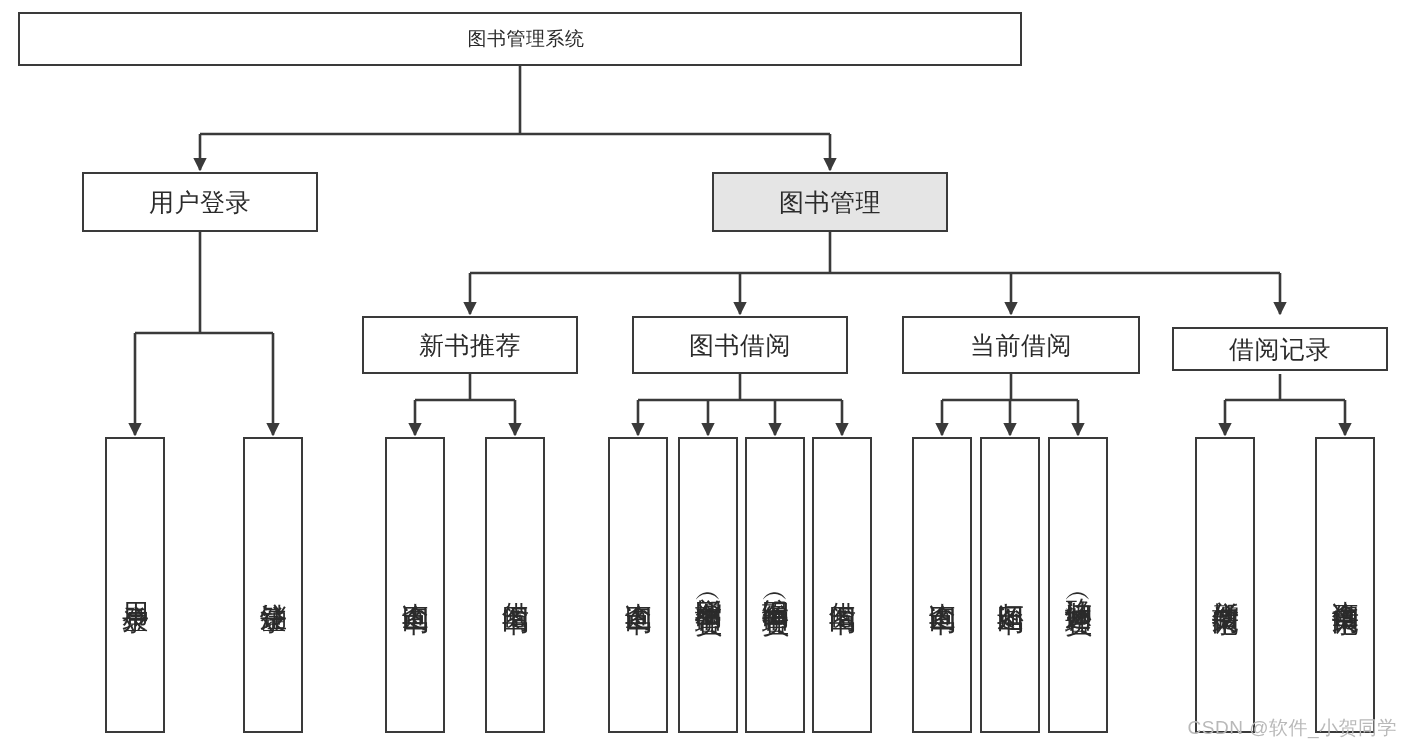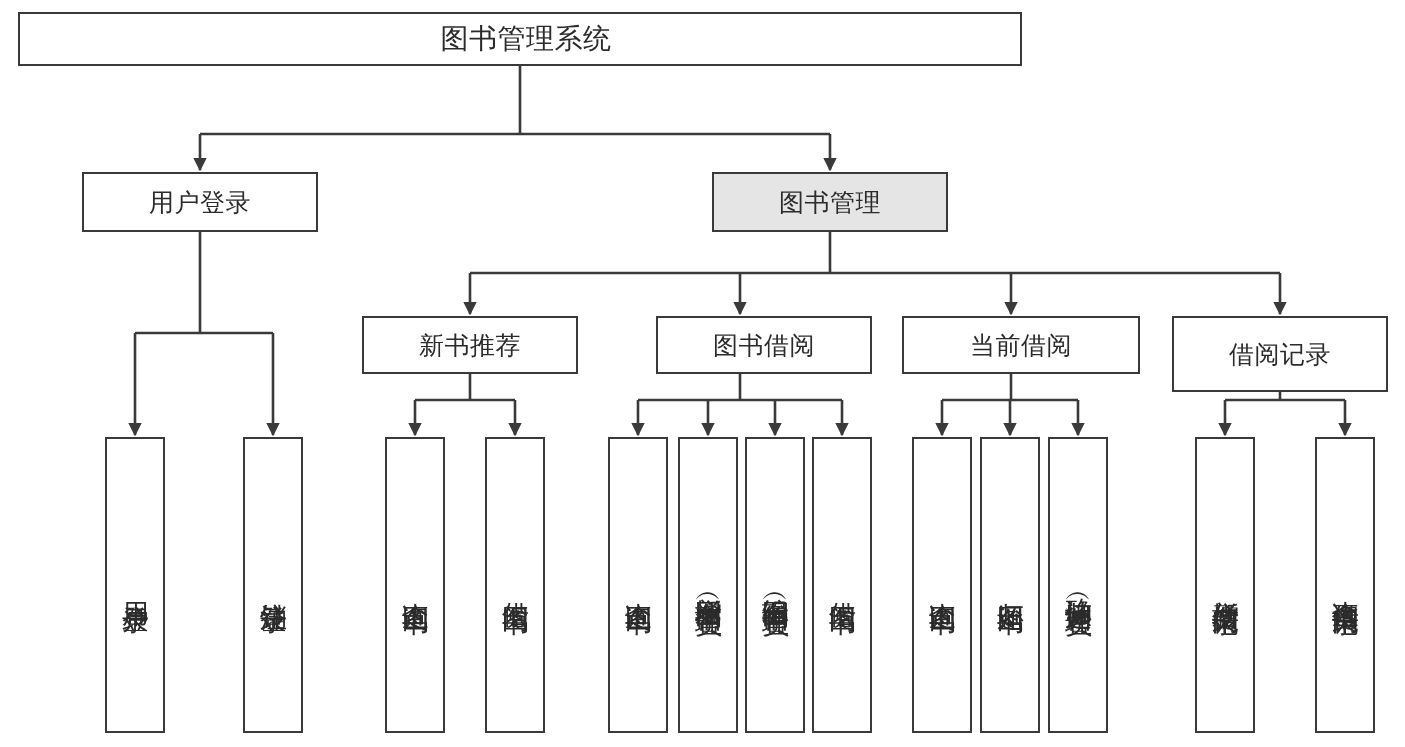--- a/index.html
+++ b/index.html
@@ -51,21 +51,21 @@
   .node.vert .label {
     writing-mode: vertical-rl;
     text-orientation: upright;
     font-size: 27px;
     line-height: 1.0;
     letter-spacing: 2px;
     max-height: 268px;
     overflow: visible;
   }
   .node.root .label {
-    font-size: 28px;
+    font-size: 19px;
     margin-left: 12px;
   }
   #watermark {
     position: absolute;
     right: 8px;
     bottom: 6px;
     font-size: 19px;
     color: #b9b9b9;
     letter-spacing: 0.5px;
     white-space: nowrap;
@@ -122,27 +122,27 @@
       </div>
       <div class="node horiz" style="left: 82px; top: 172px; width: 236px; height: 60px; border-color: rgb(58, 58, 58); background: rgb(255, 255, 255); color: rgb(43, 43, 43);">
         <span class="label">用户登录</span>
       </div>
       <div class="node horiz" style="left: 712px; top: 172px; width: 236px; height: 60px; border-color: rgb(58, 58, 58); background: #e5e5e5; color: rgb(43, 43, 43);">
         <span class="label">图书管理</span>
       </div>
       <div class="node horiz" style="left: 362px; top: 316px; width: 216px; height: 58px; border-color: rgb(58, 58, 58); background: rgb(255, 255, 255); color: rgb(43, 43, 43);">
         <span class="label">新书推荐</span>
       </div>
-      <div class="node horiz" style="left: 632px; top: 316px; width: 216px; height: 58px; border-color: rgb(58, 58, 58); background: rgb(255, 255, 255); color: rgb(43, 43, 43); margin-left: 24px;">
+      <div class="node horiz" style="left: 632px; top: 316px; width: 216px; height: 58px; border-color: rgb(58, 58, 58); background: rgb(255, 255, 255); color: rgb(43, 43, 43);">
         <span class="label">图书借阅</span>
       </div>
       <div class="node horiz" style="left: 902px; top: 316px; width: 238px; height: 58px; border-color: rgb(58, 58, 58); background: rgb(255, 255, 255); color: rgb(43, 43, 43);">
         <span class="label">当前借阅</span>
       </div>
-      <div class="node horiz" style="left: 1172px; top: 316px; width: 216px; height: 76px; border-color: rgb(58, 58, 58); background: rgb(255, 255, 255); color: rgb(43, 43, 43); align-items: center;">
+      <div class="node horiz" style="left: 1172px; top: 327px; width: 216px; height: 44px; border-color: rgb(58, 58, 58); background: rgb(255, 255, 255); color: rgb(43, 43, 43); align-items: center;">
         <span class="label">借阅记录</span>
       </div>
       <div class="node vert" style="left: 105px; top: 437px; width: 60px; height: 296px; border-color: rgb(58, 58, 58); background: rgb(255, 255, 255); color: rgb(43, 43, 43);">
         <span class="label">用户登录</span>
       </div>
       <div class="node vert" style="left: 243px; top: 437px; width: 60px; height: 296px; border-color: rgb(58, 58, 58); background: rgb(255, 255, 255); color: rgb(43, 43, 43);">
         <span class="label">注销登录</span>
       </div>
       <div class="node vert" style="left: 385px; top: 437px; width: 60px; height: 296px; border-color: rgb(58, 58, 58); background: rgb(255, 255, 255); color: rgb(43, 43, 43);">
         <span class="label">查询图书</span>
@@ -171,13 +171,14 @@
       <div class="node vert" style="left: 1048px; top: 437px; width: 60px; height: 296px; border-color: rgb(58, 58, 58); background: rgb(255, 255, 255); color: rgb(43, 43, 43);">
         <span class="label">确认归还（管理员）</span>
       </div>
       <div class="node vert" style="left: 1195px; top: 437px; width: 60px; height: 296px; border-color: rgb(58, 58, 58); background: rgb(255, 255, 255); color: rgb(43, 43, 43);">
         <span class="label">新增借阅记录</span>
       </div>
       <div class="node vert" style="left: 1315px; top: 437px; width: 60px; height: 296px; border-color: rgb(58, 58, 58); background: rgb(255, 255, 255); color: rgb(43, 43, 43);">
         <span class="label">查询借阅记录</span>
       </div>
     </div>
+  <div id="watermark">CSDN @软件_小贺同学</div>
 </div>
 
 </body></html>

